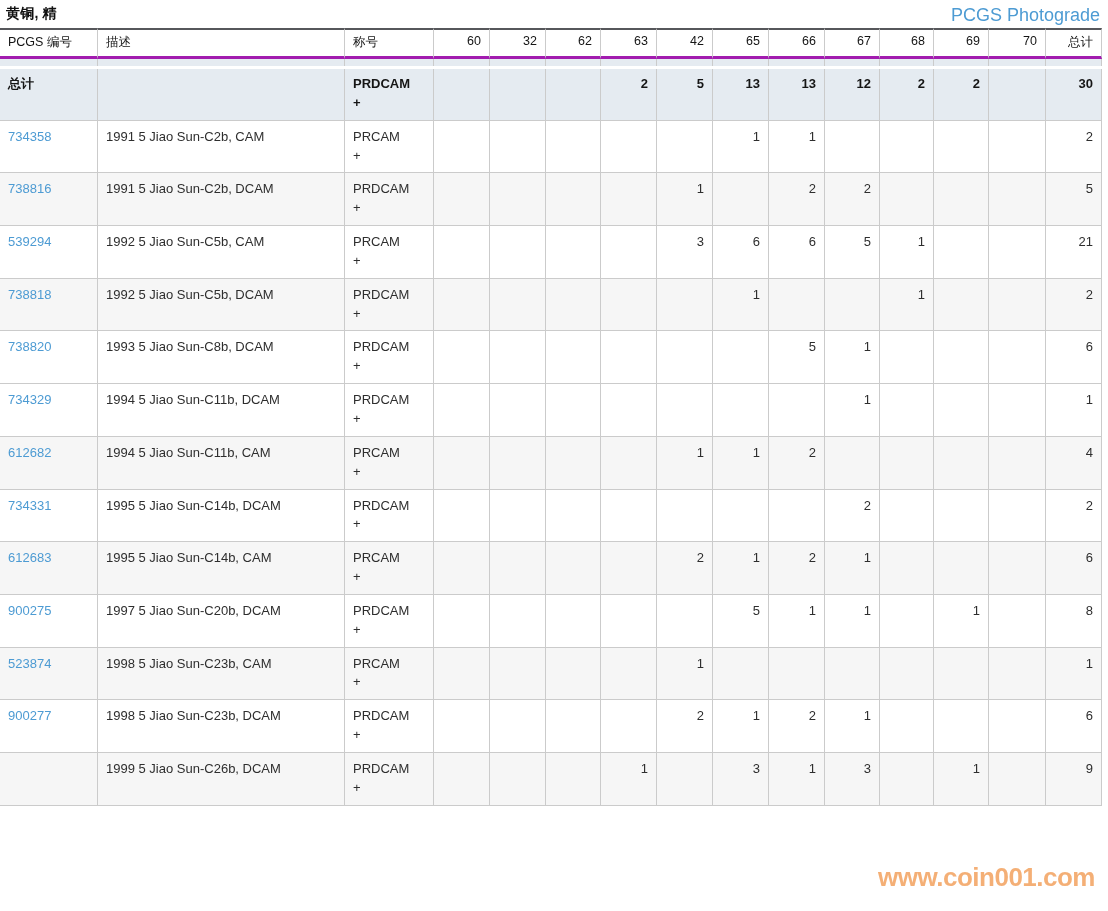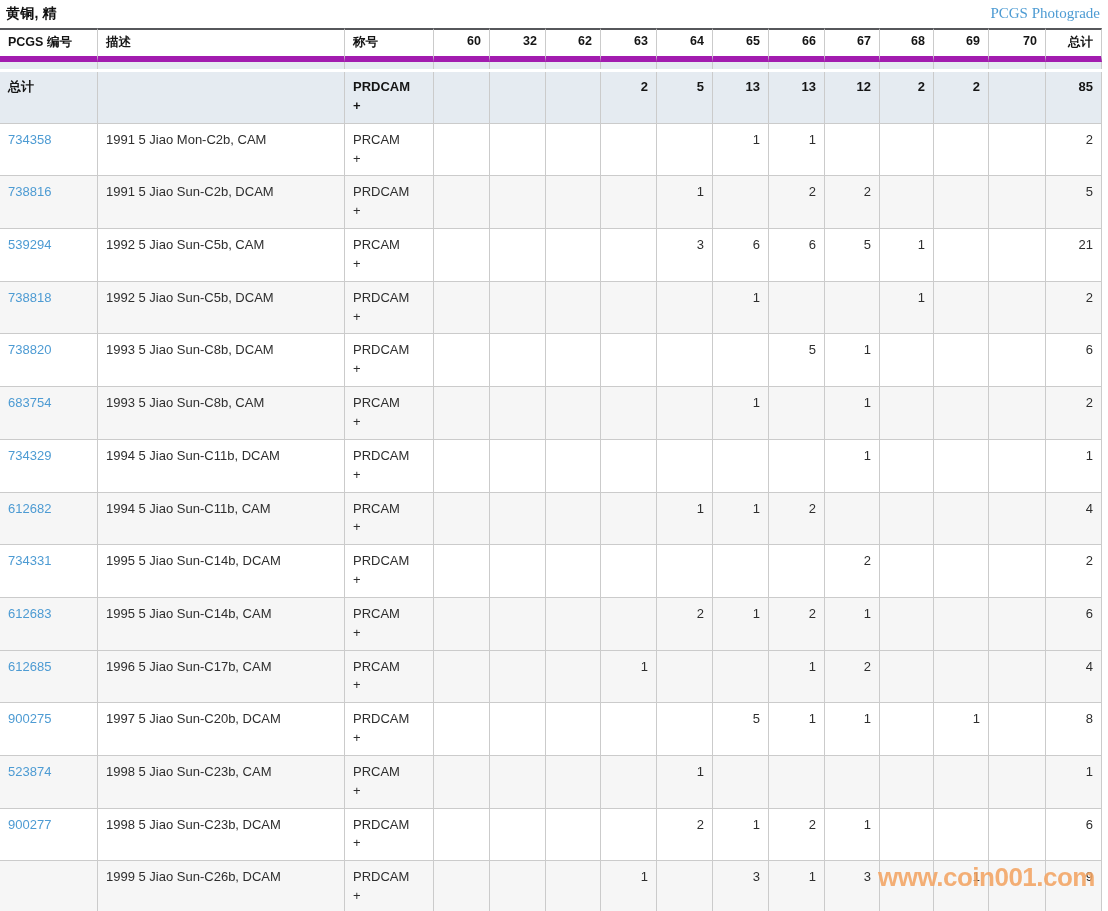--- a/index.html
+++ b/index.html
@@ -17,35 +17,35 @@
     background:#ffffff;
     font-family:"Liberation Sans","DejaVu Sans",sans-serif;
     -webkit-font-smoothing:antialiased;
   }
   .topbar{
     width:1102px;height:28px;
     display:flex;justify-content:space-between;align-items:flex-start;
     padding:5px 2px 16px 6px;
   }
   .page-title{font-size:14px;font-weight:bold;color:#101010;letter-spacing:.2px;}
-  .photograde{font-size:15px;color:var(--link-blue);text-decoration:none;cursor:pointer;font-family:Liberation Serif, serif;}
+  .photograde{font-size:18px;color:var(--link-blue);text-decoration:none;cursor:pointer;}
   table{
     width:1102px;border-collapse:separate;border-spacing:0;table-layout:fixed;
   }
   th,td{
     border-right:1px solid var(--border);
     vertical-align:top;
     font-size:13px;color:#2e2e2e;
     padding:7px 8px;
     overflow:hidden;white-space:nowrap;
   }
   thead th{
     border-top:2px solid var(--header-top);
-    border-bottom:6px solid #a21caf;
-    font-size:12.5px;font-weight:bold;color:#151515;
+    border-bottom:3px solid #a21caf;
+    font-size:12.5px;font-weight:normal;color:#151515;
     padding:4px 8px 5px 8px;height:24px;
     background:#fff;
   }
   .tl{text-align:left;}
   .tr{text-align:right;}
   tr.sp-blue td{height:7px;padding:0;background:var(--totals-bg);border-bottom:none;}
   tr.sp-gap td{height:3px;padding:0;border-right:none;background:#fff;}
   tr.totals td{
     background:var(--totals-bg);
     font-weight:bold;color:#151515;
@@ -94,21 +94,21 @@
     </colgroup>
   <thead>
     <tr id="head-row">
         <th class="tl">PCGS 编号</th>
         <th class="tl">描述</th>
         <th class="tl">称号</th>
         <th class="tr">60</th>
         <th class="tr">32</th>
         <th class="tr">62</th>
         <th class="tr">63</th>
-        <th class="tr">64</th>
+        <th class="tr">42</th>
         <th class="tr">65</th>
         <th class="tr">66</th>
         <th class="tr">67</th>
         <th class="tr">68</th>
         <th class="tr">69</th>
         <th class="tr">70</th>
         <th class="tr">总计</th>
       </tr>
   </thead>
   <tbody id="tbody">
@@ -140,25 +140,25 @@
         <td class="tr"></td>
         <td class="tr"></td>
         <td class="tr">2</td>
         <td class="tr">5</td>
         <td class="tr">13</td>
         <td class="tr">13</td>
         <td class="tr">12</td>
         <td class="tr">2</td>
         <td class="tr">2</td>
         <td class="tr"></td>
-        <td class="tr">85</td>
+        <td class="tr">30</td>
       </tr>
       <tr class="datarow">
         <td class="tl"><a class="pcgs-num">734358</a></td>
-        <td class="tl">1991 5 Jiao Mon-C2b, CAM</td>
+        <td class="tl">1991 5 Jiao Sun-C2b, CAM</td>
         <td class="tl">PRCAM<br>+</td>
         <td class="tr"></td>
         <td class="tr"></td>
         <td class="tr"></td>
         <td class="tr"></td>
         <td class="tr"></td>
         <td class="tr">1</td>
         <td class="tr">1</td>
         <td class="tr"></td>
         <td class="tr"></td>
@@ -227,37 +227,20 @@
         <td class="tr"></td>
         <td class="tr"></td>
         <td class="tr"></td>
         <td class="tr">5</td>
         <td class="tr">1</td>
         <td class="tr"></td>
         <td class="tr"></td>
         <td class="tr"></td>
         <td class="tr">6</td>
       </tr>
-      <tr class="datarow alt">
-        <td class="tl"><a class="pcgs-num">683754</a></td>
-        <td class="tl">1993 5 Jiao Sun-C8b, CAM</td>
-        <td class="tl">PRCAM<br>+</td>
-        <td class="tr"></td>
-        <td class="tr"></td>
-        <td class="tr"></td>
-        <td class="tr"></td>
-        <td class="tr"></td>
-        <td class="tr">1</td>
-        <td class="tr"></td>
-        <td class="tr">1</td>
-        <td class="tr"></td>
-        <td class="tr"></td>
-        <td class="tr"></td>
-        <td class="tr">2</td>
-      </tr>
       <tr class="datarow">
         <td class="tl"><a class="pcgs-num">734329</a></td>
         <td class="tl">1994 5 Jiao Sun-C11b, DCAM</td>
         <td class="tl">PRDCAM<br>+</td>
         <td class="tr"></td>
         <td class="tr"></td>
         <td class="tr"></td>
         <td class="tr"></td>
         <td class="tr"></td>
         <td class="tr"></td>
@@ -311,37 +294,20 @@
         <td class="tr"></td>
         <td class="tr"></td>
         <td class="tr">2</td>
         <td class="tr">1</td>
         <td class="tr">2</td>
         <td class="tr">1</td>
         <td class="tr"></td>
         <td class="tr"></td>
         <td class="tr"></td>
         <td class="tr">6</td>
-      </tr>
-      <tr class="datarow alt">
-        <td class="tl"><a class="pcgs-num">612685</a></td>
-        <td class="tl">1996 5 Jiao Sun-C17b, CAM</td>
-        <td class="tl">PRCAM<br>+</td>
-        <td class="tr"></td>
-        <td class="tr"></td>
-        <td class="tr"></td>
-        <td class="tr">1</td>
-        <td class="tr"></td>
-        <td class="tr"></td>
-        <td class="tr">1</td>
-        <td class="tr">2</td>
-        <td class="tr"></td>
-        <td class="tr"></td>
-        <td class="tr"></td>
-        <td class="tr">4</td>
       </tr>
       <tr class="datarow">
         <td class="tl"><a class="pcgs-num">900275</a></td>
         <td class="tl">1997 5 Jiao Sun-C20b, DCAM</td>
         <td class="tl">PRDCAM<br>+</td>
         <td class="tr"></td>
         <td class="tr"></td>
         <td class="tr"></td>
         <td class="tr"></td>
         <td class="tr"></td>

